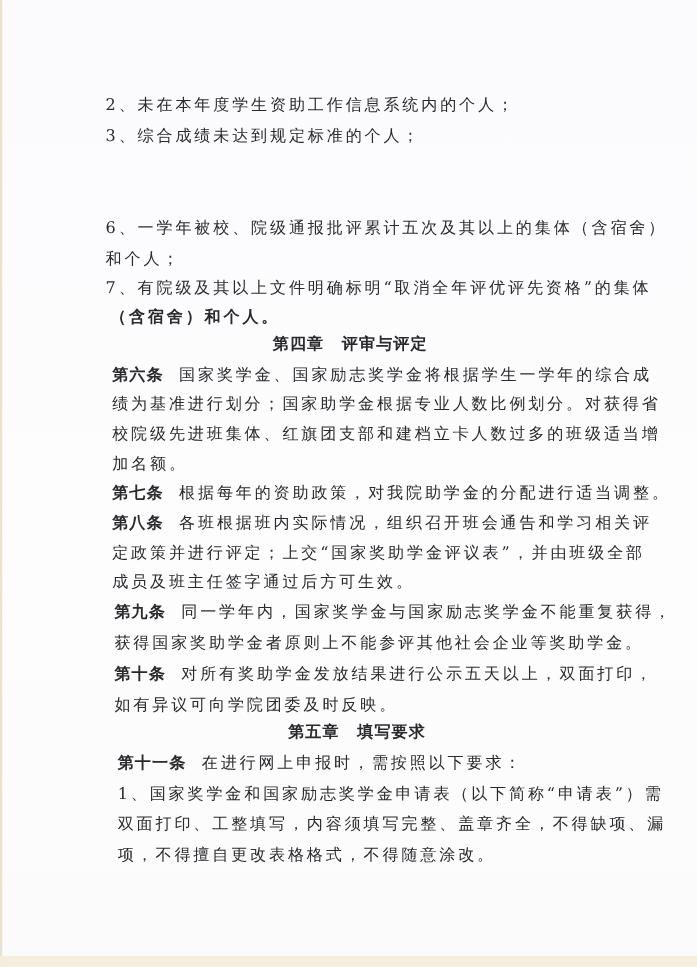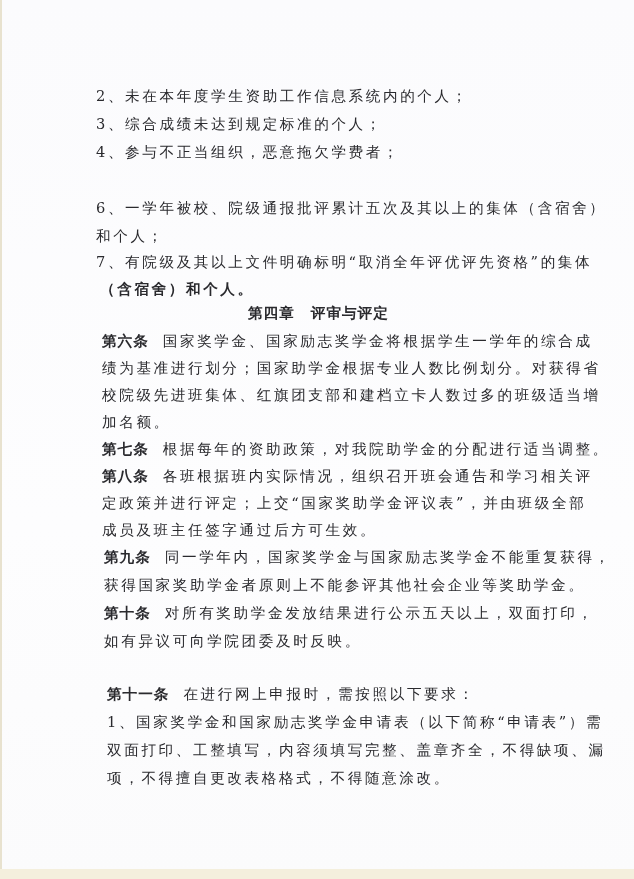--- a/index.html
+++ b/index.html
@@ -58,21 +58,20 @@
   </style>
 </head>
 <body>
 
 <div class="page">
   <div class="left-edge"></div>
   <div class="bottom-edge"></div>
 
   <div class="line" style="left:96px; top:86px;">2、未在本年度学生资助工作信息系统内的个人；</div>
   <div class="line" style="left:96px; top:114px;">3、综合成绩未达到规定标准的个人；</div>
-  <div class="line" style="left:96px; top:142px;">4、参与不正当组织，恶意拖欠学费者；</div>
   <div class="line" style="left:96px; top:198px;">6、一学年被校、院级通报批评累计五次及其以上的集体（含宿舍）</div>
   <div class="line" style="left:96px; top:226px;">和个人；</div>
   <div class="line" style="left:96px; top:252px;">7、有院级及其以上文件明确标明“取消全年评优评先资格”的集体</div>
   <div class="line" style="left:100px; top:279px;font-weight:bold;">（含宿舍）和个人。</div>
 
   <div class="heading" style="left:248px; top:303px;">
     <span>第四章</span><span class="gap"></span><span>评审与评定</span>
   </div>
 
   <div class="line" style="left:102px; top:331px;">
@@ -95,20 +94,23 @@
   <div class="line" style="left:104px; top:547px;">
     <span class="article-label">第九条</span><span>同一学年内，国家奖学金与国家励志奖学金不能重复获得，</span>
   </div>
   <div class="line" style="left:104px; top:575px;">获得国家奖助学金者原则上不能参评其他社会企业等奖助学金。</div>
 
   <div class="line" style="left:104px; top:603px;">
     <span class="article-label">第十条</span><span>对所有奖助学金发放结果进行公示五天以上，双面打印，</span>
   </div>
   <div class="line" style="left:104px; top:631px;">如有异议可向学院团委及时反映。</div>
 
+  <div class="heading" style="left:262px; top:656px;">
+    <span>第五章</span><span class="gap"></span><span>填写要求</span>
+  </div>
 
   <div class="line" style="left:107px; top:684px;">
     <span class="article-label">第十一条</span><span>在进行网上申报时，需按照以下要求：</span>
   </div>
   <div class="line" style="left:107px; top:712px;">1、国家奖学金和国家励志奖学金申请表（以下简称“申请表”）需</div>
   <div class="line" style="left:107px; top:740px;text-align:right;">双面打印、工整填写，内容须填写完整、盖章齐全，不得缺项、漏</div>
   <div class="line" style="left:107px; top:768px;">项，不得擅自更改表格格式，不得随意涂改。</div>
 </div>
 
 </body></html>

